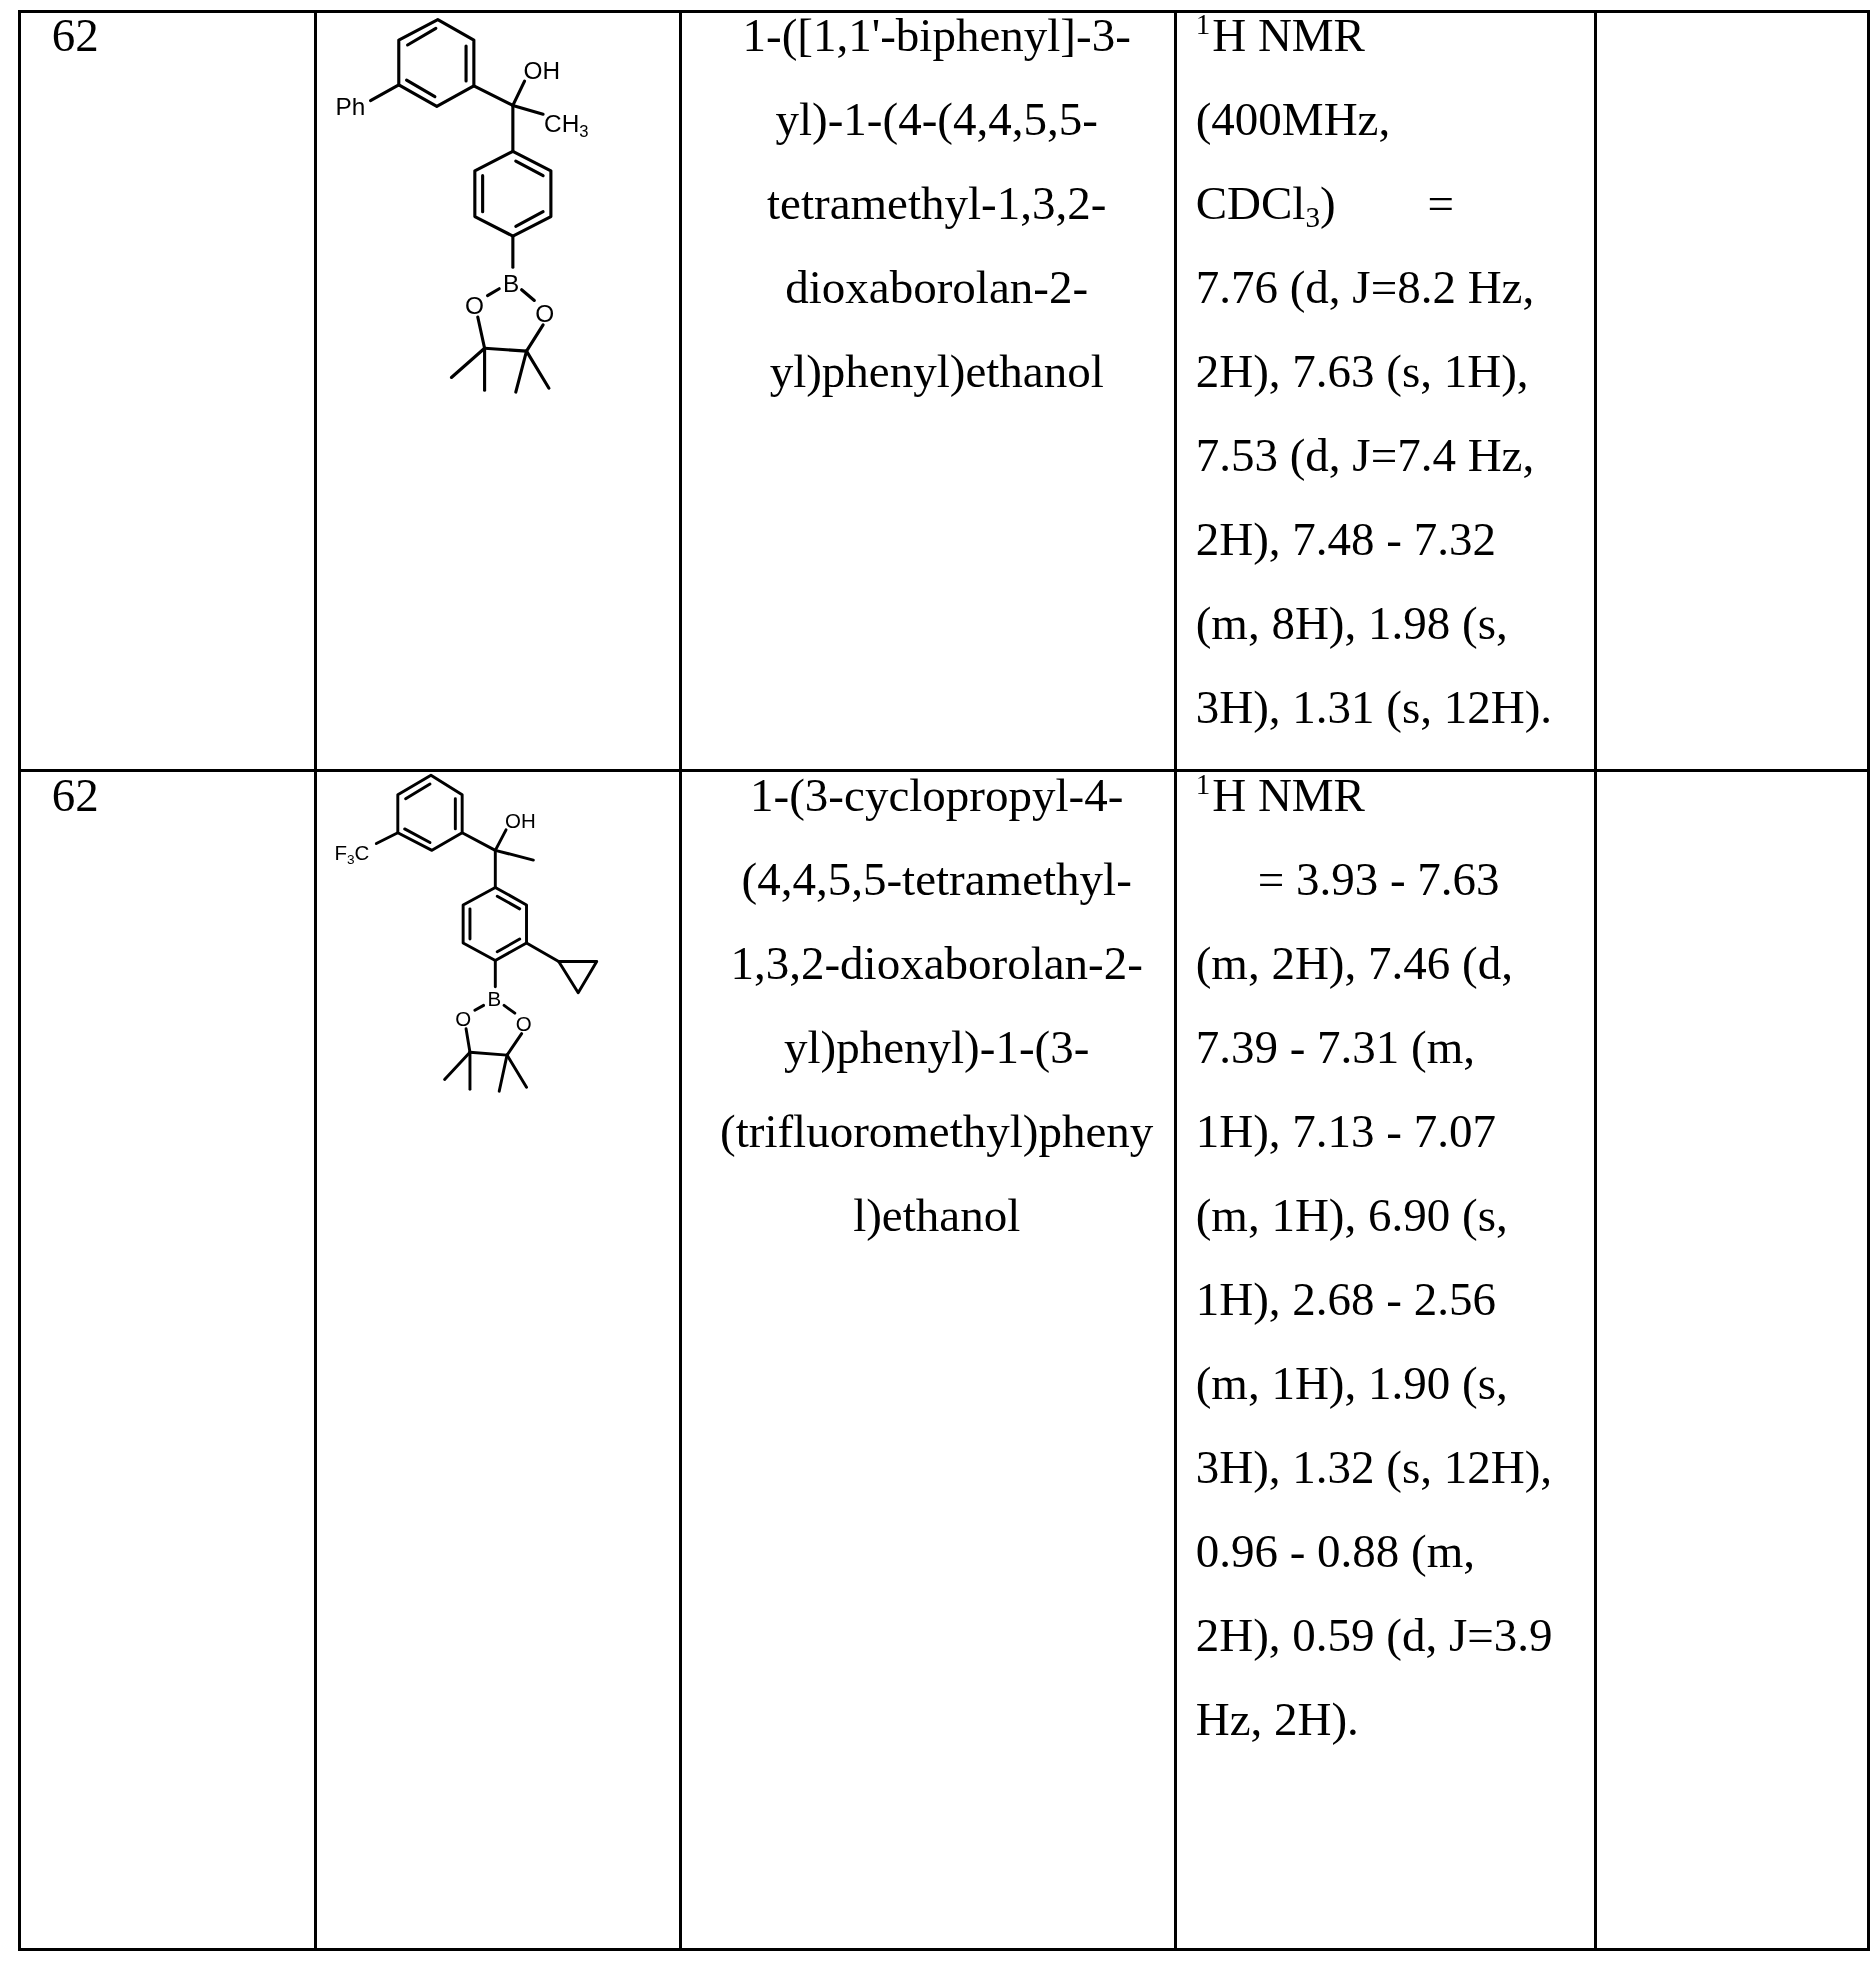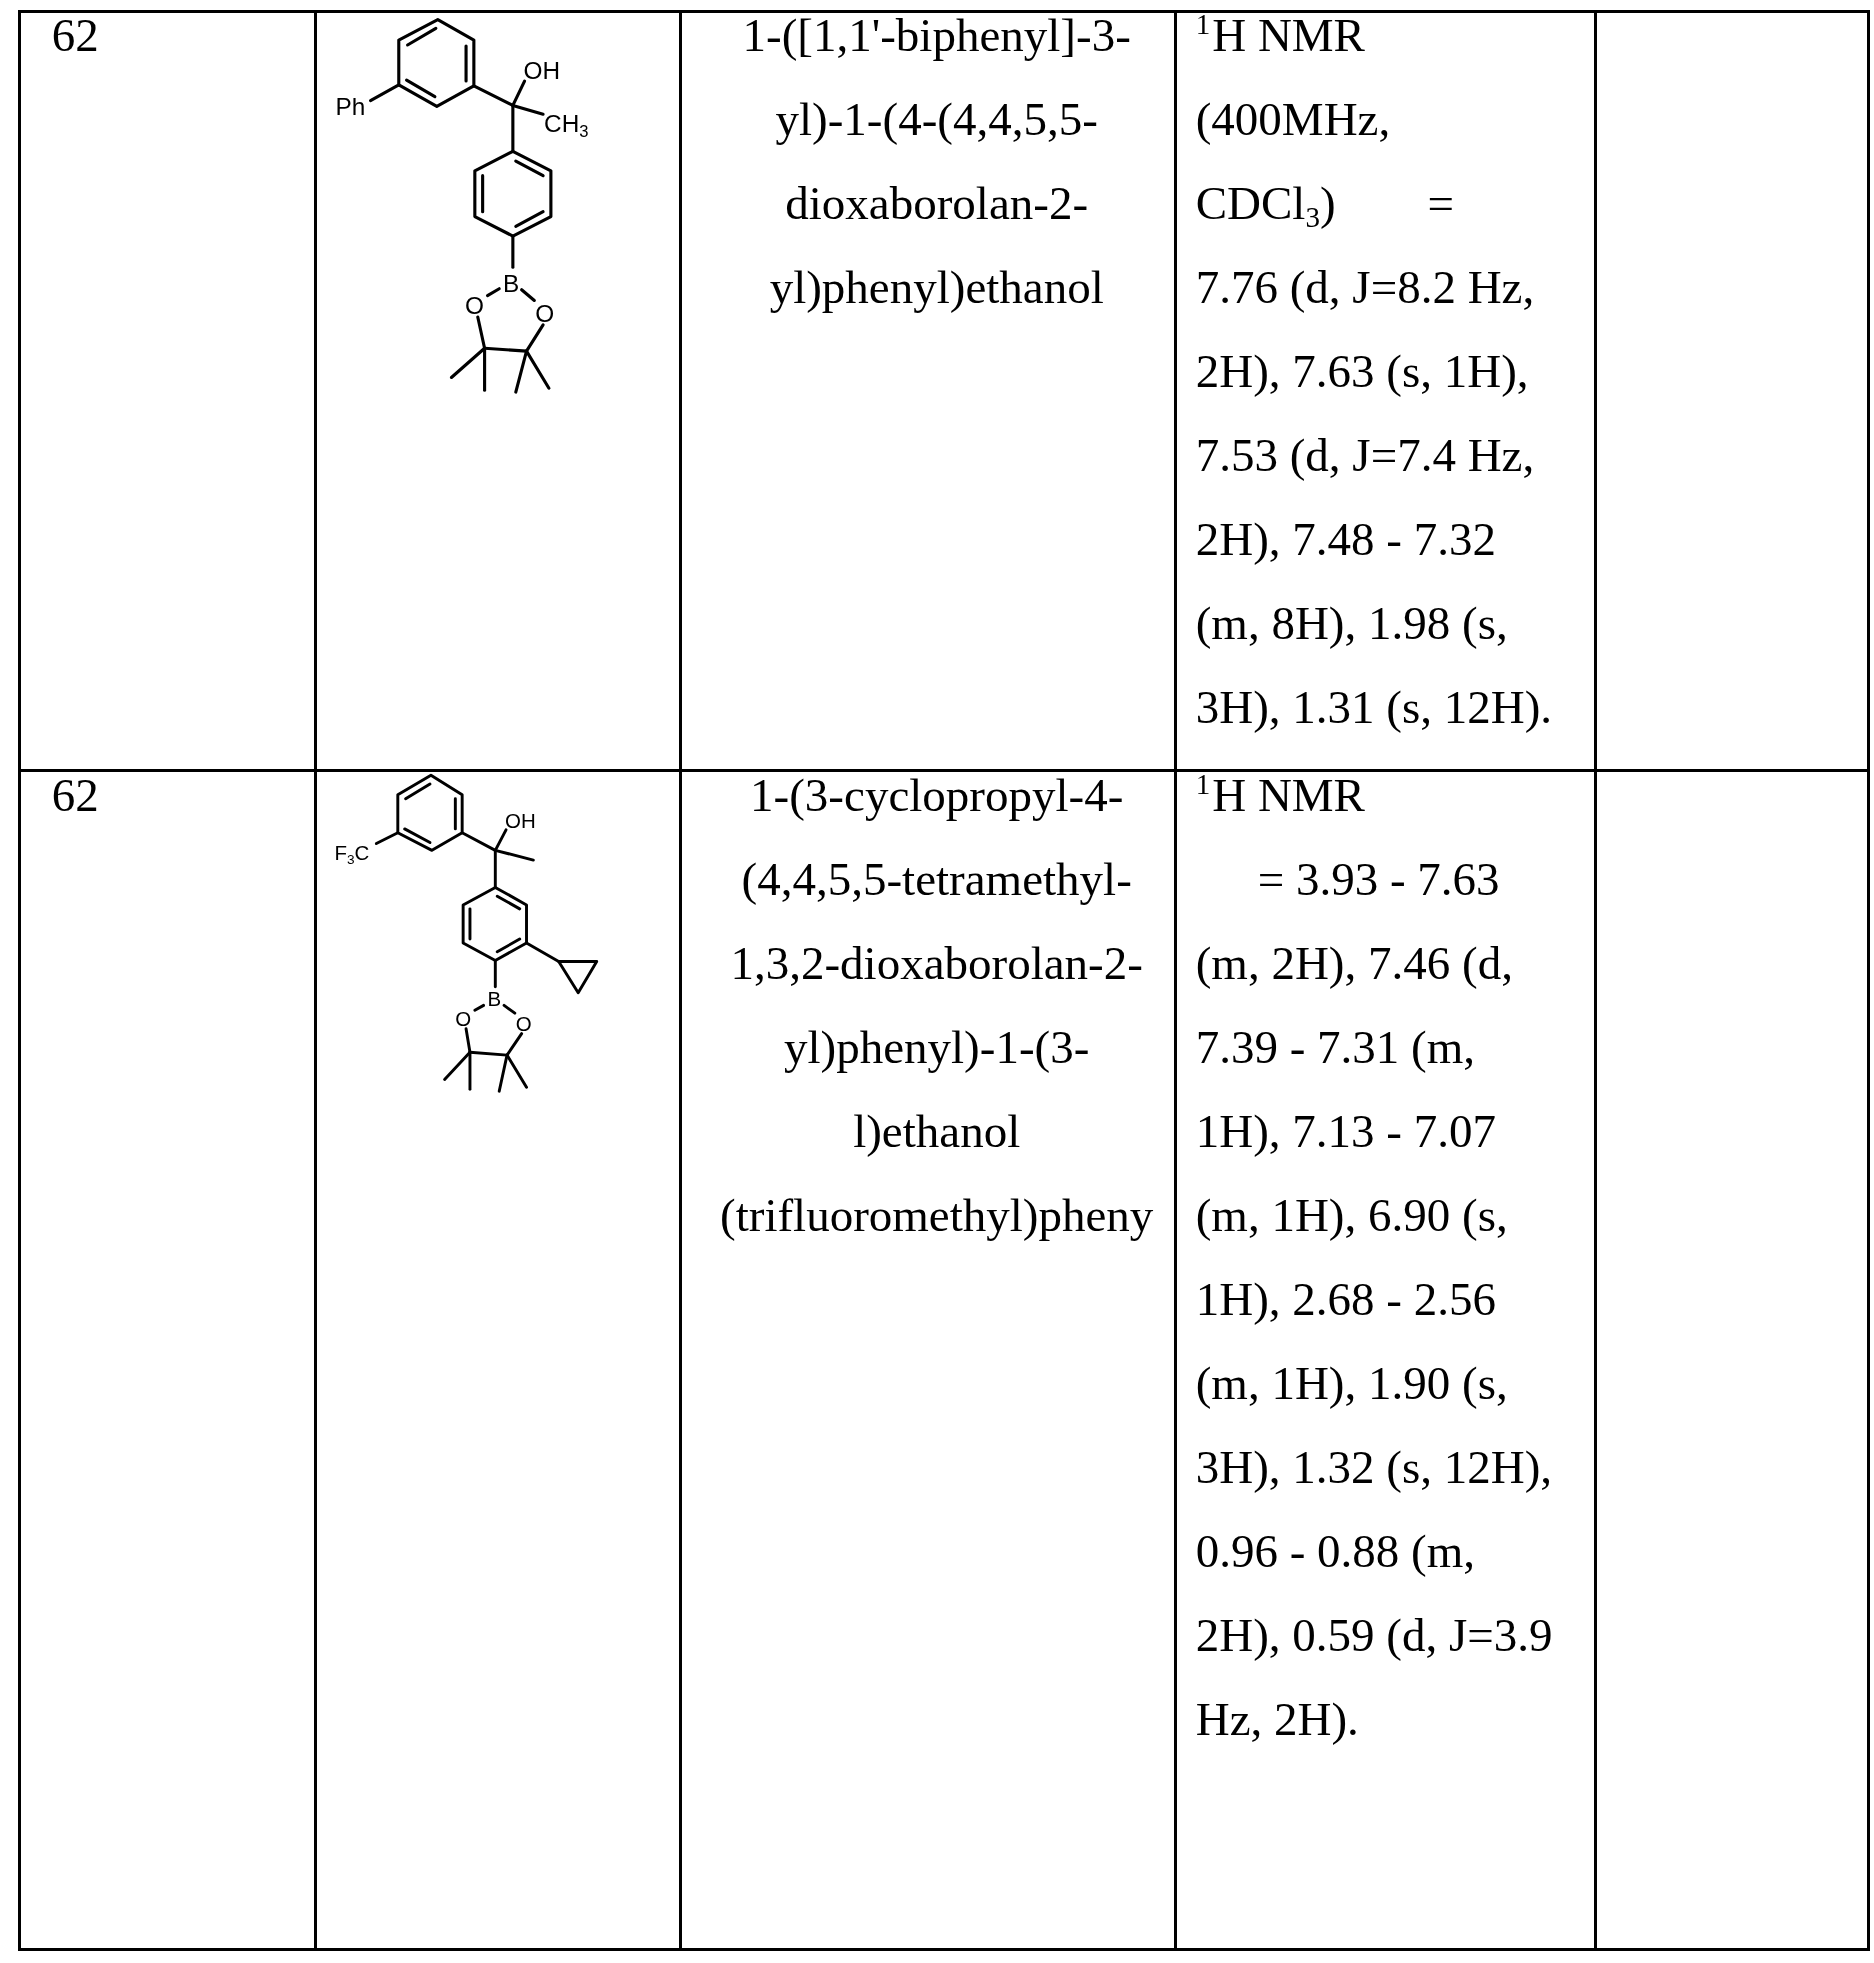--- a/index.html
+++ b/index.html
@@ -36,20 +36,21 @@
   <div class="cell" style="left:10.7px; top:10.7px; width:1849px; height:759px;">
     <div class="cell" style="left:33px; top:0; width:254px;">
       <div class="txt">
           <span class="ln">62</span>
         </div>
     </div>
     <div class="cell" style="left:684px; top:0; width:468px;text-align:center;">
       <div class="txt">
         <span class="ln">1-([1,1'-biphenyl]-3-</span>
         <span class="ln">yl)-1-(4-(4,4,5,5-</span>
+        <span class="ln">tetramethyl-1,3,2-</span>
         <span class="ln">dioxaborolan-2-</span>
         <span class="ln">yl)phenyl)ethanol</span>
       </div>
     </div>
     <div class="cell" style="left:1177px; top:0; width:400px;">
       <div class="txt">
         <span class="ln"><span class="sup">1</span><span>H NMR</span></span>
         <span class="ln">(400MHz,</span>
         <span class="ln"><span>CDCl</span><span class="sub">3</span><span>)</span><span style="display:inline-block; width:92px;"></span><span>=</span></span>
         <span class="ln">7.76 (d, J=8.2 Hz,</span>
@@ -68,22 +69,22 @@
       <div class="txt">
           <span class="ln">62</span>
         </div>
     </div>
     <div class="cell" style="left:684px; top:0; width:468px;text-align:center;">
       <div class="txt">
         <span class="ln">1-(3-cyclopropyl-4-</span>
         <span class="ln">(4,4,5,5-tetramethyl-</span>
         <span class="ln">1,3,2-dioxaborolan-2-</span>
         <span class="ln">yl)phenyl)-1-(3-</span>
+        <span class="ln">(trifluoromethyl)pheny</span>
         <span class="ln">l)ethanol</span>
-        <span class="ln">(trifluoromethyl)pheny</span>
       </div>
     </div>
     <div class="cell" style="left:1177px; top:0; width:400px;">
       <div class="txt">
         <span class="ln"><span class="sup">1</span><span>H NMR</span></span>
         <span class="ln" style="padding-left:62px;">= 3.93 - 7.63</span>
         <span class="ln">(m, 2H), 7.46 (d,</span>
         <span class="ln">7.39 - 7.31 (m,</span>
         <span class="ln">1H), 7.13 - 7.07</span>
         <span class="ln">(m, 1H), 6.90 (s,</span>

